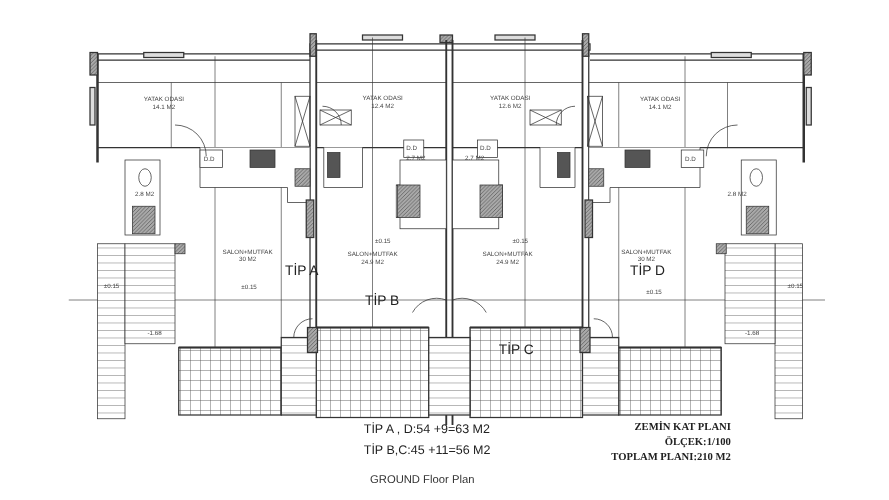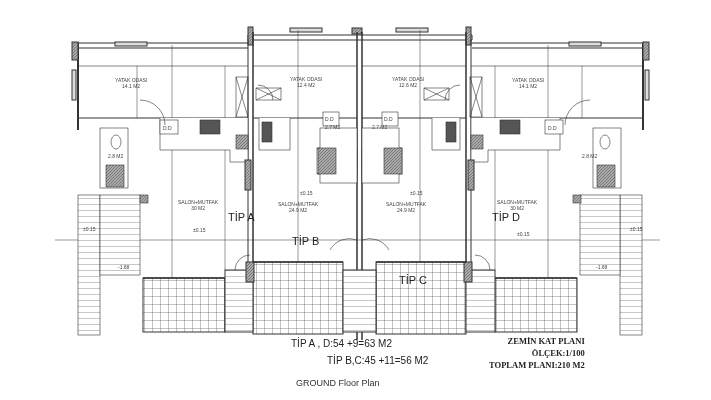--- a/index.html
+++ b/index.html
@@ -163,33 +163,33 @@
 <div class="lbl tiny" style="left:582px;top:153px;"><span>2.8 M2</span></div>
 
 <div class="lbl tiny" style="left:163px;top:125px;"><span>D.D</span></div>
 <div class="lbl tiny" style="left:325px;top:116px;"><span>D.D</span></div>
 <div class="lbl tiny" style="left:384px;top:116px;"><span>D.D</span></div>
 <div class="lbl tiny" style="left:548px;top:125px;"><span>D.D</span></div>
 
 <div class="lbl tip" style="left:182px;top:211px;margin-left:46px;">TİP A</div>
 <div class="lbl tip" style="left:292px;top:235px;text-align:right;">TİP B</div>
 <div class="lbl tip" style="left:399px;top:235px;margin-top:39px;">TİP C</div>
-<div class="lbl tip" style="left:492px;top:211px;">TİP D</div>
+<div class="lbl tip" style="left:504px;top:211px;">TİP D</div>
 
 <div class="lbl tiny" style="left:193px;top:227px;">±0.15</div>
 <div class="lbl tiny" style="left:300px;top:190px;">±0.15</div>
 <div class="lbl tiny" style="left:410px;top:190px;">±0.15</div>
 <div class="lbl tiny" style="left:517px;top:231px;">±0.15</div>
 <div class="lbl tiny" style="left:83px;top:226px;">±0.15</div>
 <div class="lbl tiny" style="left:118px;top:264px;">-1.68</div>
 <div class="lbl tiny" style="left:630px;top:226px;">±0.15</div>
 <div class="lbl tiny" style="left:596px;top:264px;">-1.68</div>
 
 <div class="area-line" style="top:338px;"><span>TİP A , D:54 +9=63 M2</span></div>
-<div class="area-line" style="top:355px;margin-left:36px;"><span>TİP B,C:45 +11=56 M2</span></div>
+<div class="area-line" style="top:355px;"><span>TİP B,C:45 +11=56 M2</span></div>
 
 <div class="caption">GROUND Floor Plan</div>
 
 <div class="summary">
   <div>ZEMİN KAT PLANI</div>
   <div>ÖLÇEK:1/100</div>
   <div>TOPLAM PLANI:210 M2</div>
 </div>
 
 </body></html>

